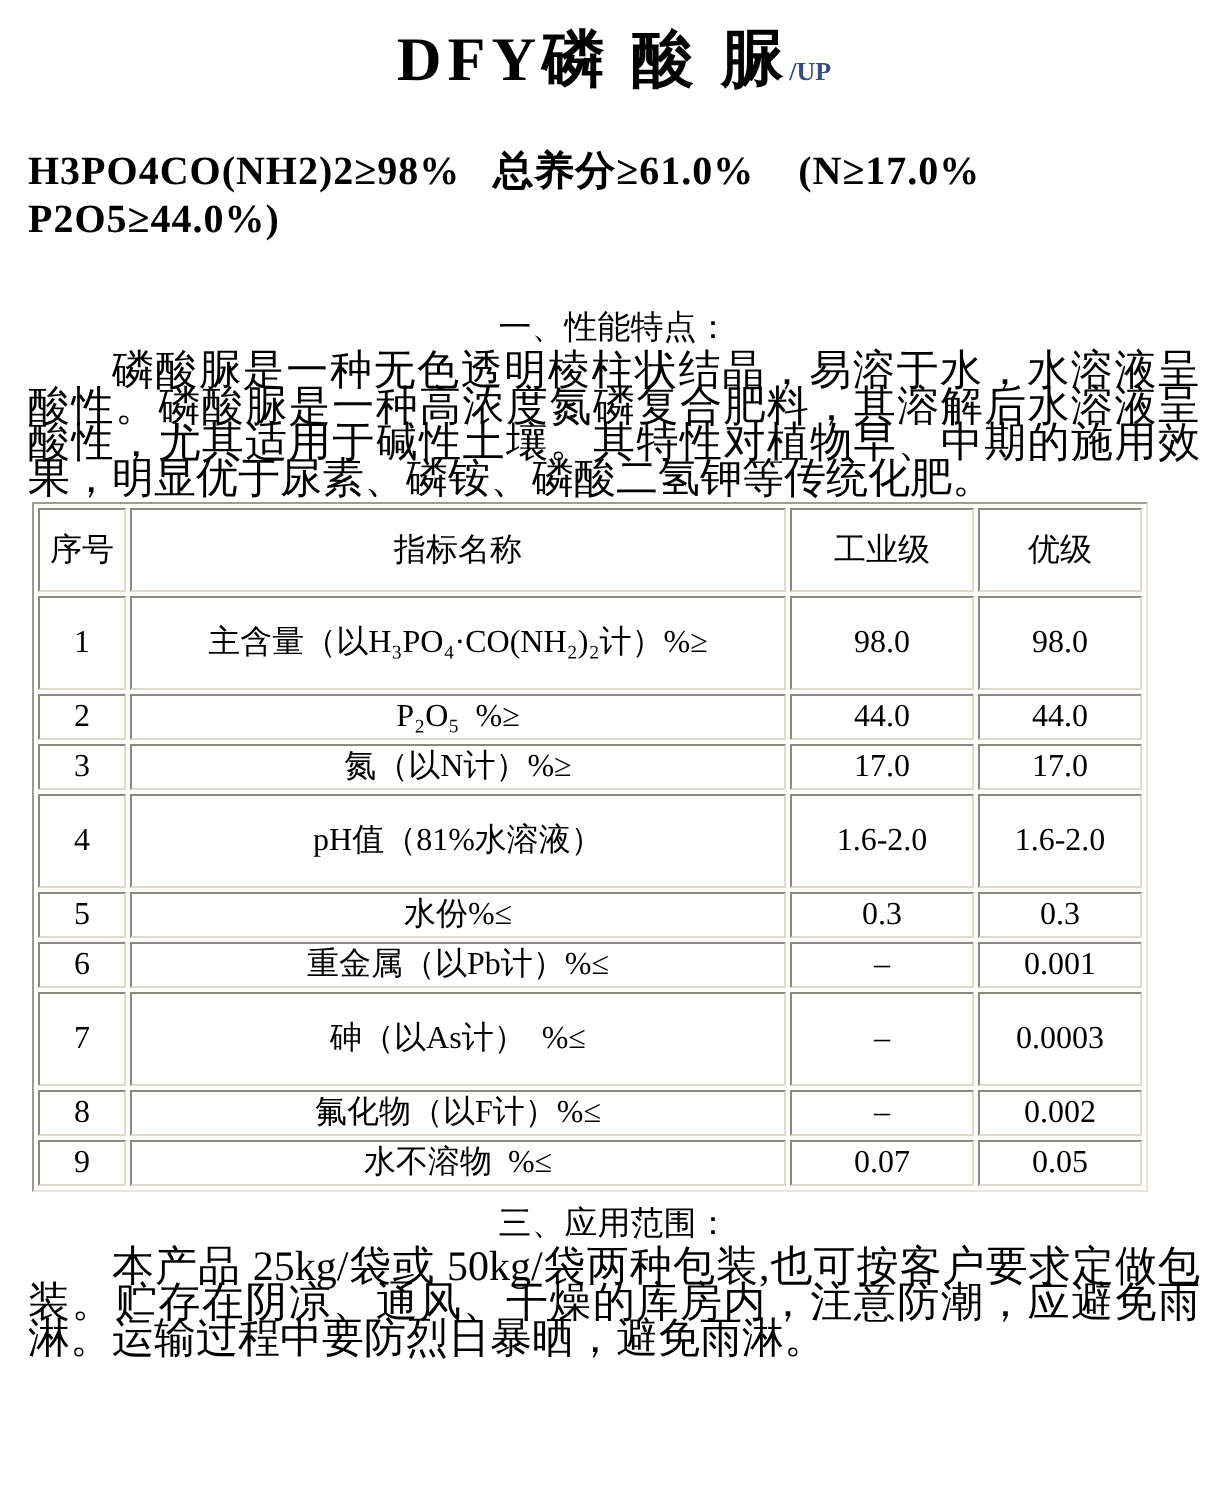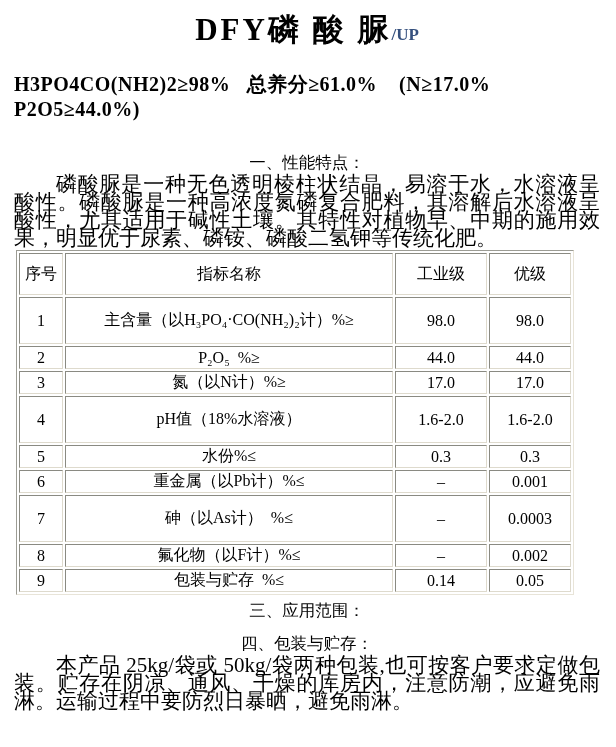--- a/index.html
+++ b/index.html
@@ -20,21 +20,21 @@
   .page-title {
     text-align: center;
     font-size: 31px;
     font-weight: bold;
     margin: 4px 0 0 0;
     letter-spacing: 3px;
     white-space: pre-wrap;
     line-height: 40px;
   }
   .title-suffix {
-    font-size: 17px;
+    font-size: 13px;
     letter-spacing: 0;
     color: #35507e;
     font-weight: bold;
   }
   .formula-line {
     font-size: 20px;
     font-weight: bold;
     white-space: pre-wrap;
     margin: 16px 0 0 0;
     letter-spacing: 0.5px;
@@ -129,21 +129,21 @@
           <td>44.0</td>
         </tr>
         <tr>
           <td>3</td>
           <td>氮（以N计）%≥</td>
           <td>17.0</td>
           <td>17.0</td>
         </tr>
         <tr class="tall">
           <td>4</td>
-          <td>pH值（18%水溶液）</td>
+          <td>pH值（81%水溶液）</td>
           <td>1.6-2.0</td>
           <td>1.6-2.0</td>
         </tr>
         <tr>
           <td>5</td>
           <td>水份%≤</td>
           <td>0.3</td>
           <td>0.3</td>
         </tr>
         <tr>
@@ -159,25 +159,24 @@
           <td>0.0003</td>
         </tr>
         <tr>
           <td>8</td>
           <td>氟化物（以F计）%≤</td>
           <td>–</td>
           <td>0.002</td>
         </tr>
         <tr>
           <td>9</td>
-          <td>包装与贮存  %≤</td>
-          <td>0.14</td>
+          <td>水不溶物  %≤</td>
+          <td>0.07</td>
           <td>0.05</td>
         </tr>
       </tbody>
   </table>
 
   <h2 class="section-heading heading-3">三、应用范围：</h2>
 
-  <h2 class="section-heading heading-4">四、包装与贮存：</h2>
   <p class="para">本产品 25kg/袋或 50kg/袋两种包装,也可按客户要求定做包装。贮存在阴凉、通风、干燥的库房内，注意防潮，应避免雨淋。运输过程中要防烈日暴晒，避免雨淋。</p>
 
 </div>
 
 </body></html>

